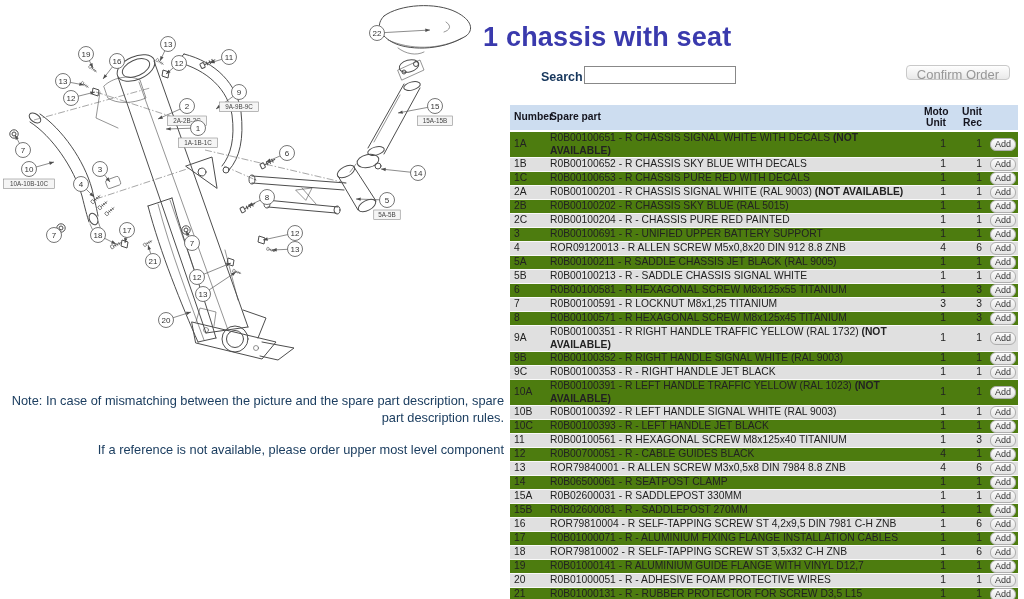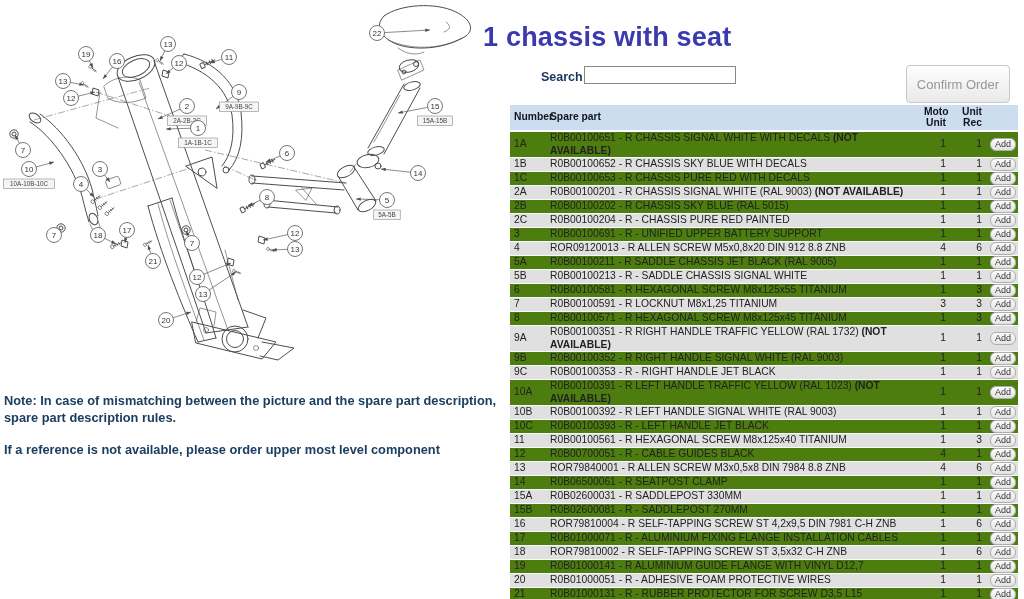--- a/index.html
+++ b/index.html
@@ -13,31 +13,31 @@
   .art{stroke:#4d4d4d;fill:none;stroke-width:1;stroke-linecap:round;stroke-linejoin:round;}
   .thin{stroke-width:0.6;}
   .ctr{stroke:#6b6b6b;stroke-width:0.6;stroke-dasharray:7 2 1.5 2;fill:none;}
   .leader{stroke:#5a5a5a;stroke-width:0.7;}
   .callout-circle{fill:#ffffff;stroke:#666;stroke-width:0.9;}
   .callout-num{font-family:"Liberation Sans",sans-serif;font-size:8px;fill:#333;text-anchor:middle;}
   .sub-box{fill:#f5f5f5;stroke:#8a8a8a;stroke-width:0.6;}
   .sub-text{font-family:"Liberation Sans",sans-serif;font-size:6.3px;fill:#444;text-anchor:middle;}
   .arrow{fill:#4d4d4d;stroke:none;}
   
-  .note{position:absolute;left:4px;top:392px;width:500px;text-align:left;
-        color:#1c3e60;font-weight:bold;font-size:12.8px;line-height:17px;}
+  .note{position:absolute;left:4px;top:392px;width:500px;text-align:right;
+        color:#1c3e60;font-weight:normal;font-size:12.8px;line-height:17px;}
   .note p{margin:0;}
   .note p + p{margin-top:15px;}
   
   .page-title{position:absolute;left:483px;top:22px;margin:0;font-size:27px;
         font-weight:bold;color:#3a3aad;letter-spacing:0.2px;}
   .search-label{position:absolute;left:513px;top:70px;font-size:12.5px;font-weight:bold;color:#16365c;margin-left:28px;}
   .search-input{position:absolute;left:584px;top:66px;width:144px;height:16px;
         border:1px solid #888;background:#fff;font-size:11px;padding:0 3px;}
-  .confirm-btn{position:absolute;left:906px;top:65px;width:104px;height:38px;
+  .confirm-btn{position:absolute;left:906px;top:65px;width:104px;height:15px;
         border:1px solid #c9c9c9;border-radius:4px;
         background:linear-gradient(#fefefe,#e9e9e9);
         color:#979797;font-size:13px;font-family:"Liberation Sans",sans-serif;cursor:pointer;}
   
   #parts-table{position:absolute;left:510px;top:105px;width:508px;
         border-collapse:collapse;table-layout:fixed;font-size:10.3px;color:#222;}
   #parts-table col.w-num{width:36px;}
   #parts-table col.w-part{width:374px;}
   #parts-table col.w-moto{width:30px;}
   #parts-table col.w-rec{width:36px;}

